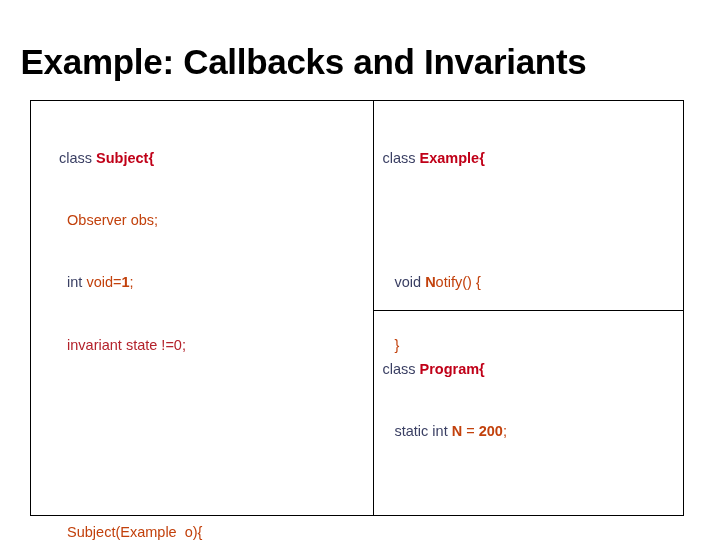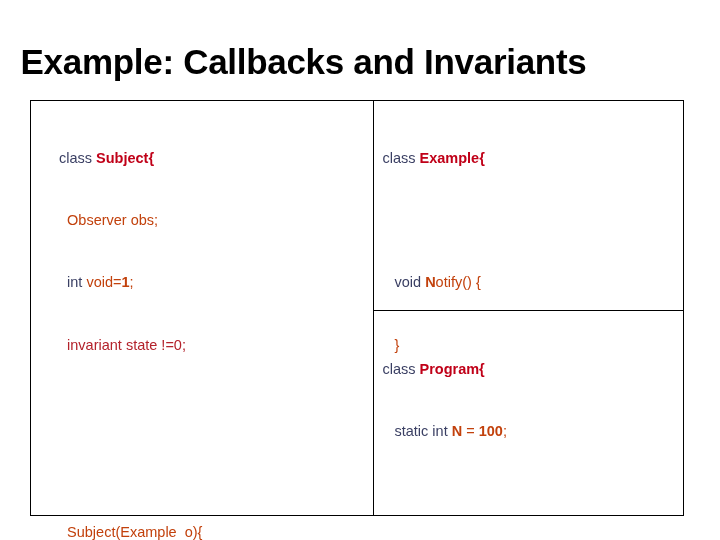--- a/index.html
+++ b/index.html
@@ -130,21 +130,21 @@
         <span class="ln">&nbsp;</span>
         <span class="ln"><span class="kw">   void </span><span class="pl b">N</span><span class="pl">otify() {</span></span>
         <span class="ln"><span class="pl">   }</span></span>
         
       </div>
     </div>
 
     <div class="cell-program">
       <div class="code">
         <span class="ln"><span class="kw">class </span><span class="type b">Program{</span></span>
-        <span class="ln"><span class="kw">   static int </span><span class="pl b">N</span><span class="pl"> = </span><span class="pl b">100</span><span class="pl">;</span></span>
+        <span class="ln"><span class="kw">   static int </span><span class="pl b">N</span><span class="pl"> = </span><span class="pl b">200</span><span class="pl">;</span></span>
         <span class="ln">&nbsp;</span>
         
         
         
         
         
       </div>
 
     </div>
 

